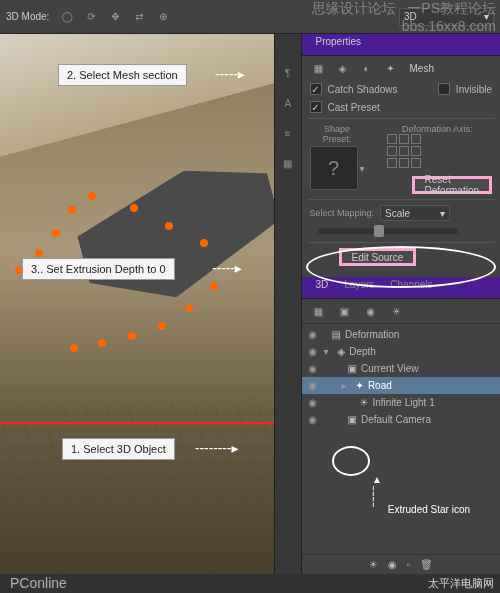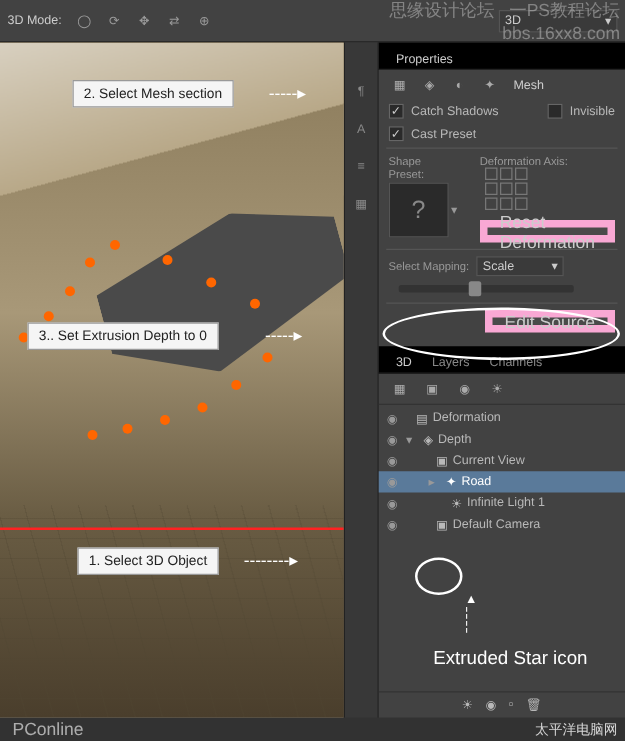--- a/index.html
+++ b/index.html
@@ -12,55 +12,55 @@
 .main-area { display: flex; height: 540px; position: relative; }
 .canvas-area { width: 280px; height: 100%; position: relative; background: linear-gradient(180deg, #8a7a5a 0%, #9a8868 30%, #6b5e48 60%, #5a4e3c 100%); overflow: hidden; }
 .canvas-img { position: absolute; inset: 0; background: linear-gradient(165deg, #d8d0c0 0%, #b8a888 20%, transparent 20%), linear-gradient(180deg, #8a7a5a 0%, #a89878 40%, #6a5d44 70%, #4a3e2c 100%); }
 .road-shape { position: absolute; top: 140px; left: 80px; width: 200px; height: 120px; background: #4a4a4a; transform: rotate(-15deg); clip-path: polygon(0 30%, 60% 0, 100% 20%, 100% 60%, 40% 100%, 0 70%); }
 .dot { position: absolute; width: 8px; height: 8px; background: #ff6600; border-radius: 50%; }
 .red-line { position: absolute; top: 388px; left: 0; right: 0; height: 2px; background: #ff2222; }
 .grid-plane { position: absolute; bottom: 0; left: 0; right: 0; height: 170px; background: repeating-linear-gradient(75deg, transparent 0 20px, rgba(80,70,50,.3) 20px 21px), repeating-linear-gradient(0deg, transparent 0 15px, rgba(80,70,50,.3) 15px 16px); }
 .icon-strip { width: 28px; background: #383838; border-left: 1px solid #222; border-right: 1px solid #222; padding-top: 30px; display: flex; flex-direction: column; align-items: center; gap: 12px; }
 .strip-icon { width: 18px; height: 18px; color: #888; display: flex; align-items: center; justify-content: center; }
 .panels { flex: 1; background: #424242; display: flex; flex-direction: column; }
-.panel-header { height: 22px; background: #000000; display: flex; align-items: flex-end; padding: 0 6px; border-bottom: 1px solid #222; }
+.panel-header { height: 22px; background: #4c1d95; display: flex; align-items: flex-start; padding: 0 6px; border-bottom: 1px solid #222; }
 .panel-tab { padding: 2px 8px; color: #ccc; }
 .panel-tab.inactive { color: #888; }
 .prop-row { display: flex; align-items: center; padding: 3px 8px; gap: 6px; }
 .prop-section-icons { display: flex; gap: 6px; align-items: center; padding: 4px 8px; }
 .prop-icon { width: 18px; height: 16px; display: flex; align-items: center; justify-content: center; color: #aaa; }
 .prop-label-right { margin-left: 4px; color: #ccc; }
 .checkbox { width: 12px; height: 12px; background: #2a2a2a; border: 1px solid #666; display: flex; align-items: center; justify-content: center; }
 .checkmark { color: #ccc; font-size: 10px; }
 .shape-preset { width: 48px; height: 44px; background: #2a2a2a; border: 1px solid #555; display: flex; align-items: center; justify-content: center; font-size: 20px; color: #888; margin: 2px 0; }
 .deform-grid { display: grid; grid-template-columns: repeat(3, 10px); gap: 2px; margin-left: 4px; }
 .deform-cell { width: 10px; height: 10px; border: 1px solid #777; }
-.btn { background: #4a4a4a; border: 6px solid #f9a8d4; color: #ccc; padding: 2px 10px; font-size: 14px; height: 18px; display: flex; align-items: center; }
+.btn { background: #4a4a4a; border: 3px solid #f9a8d4; color: #ccc; padding: 2px 10px; font-size: 10px; height: 18px; display: flex; align-items: center; margin-left: 29px; }
 .small-dropdown { background: #3a3a3a; border: 1px solid #555; color: #ccc; padding: 1px 4px; height: 16px; display: flex; align-items: center; justify-content: space-between; min-width: 70px; }
 .num-input { width: 42px; height: 16px; background: #2a2a2a; border: 1px solid #555; color: #ccc; text-align: center; display: flex; align-items: center; justify-content: center; }
 .slider { width: 140px; height: 6px; background: #333; position: relative; margin: 4px 0 6px 16px; border-radius: 2px; }
 .slider-thumb { position: absolute; left: 40%; top: -3px; width: 10px; height: 12px; background: #888; border-radius: 2px; }
 .extrusion-oval { position: absolute; right: 4px; top: 246px; width: 190px; height: 42px; border: 2px solid #fff; border-radius: 50%; pointer-events: none; }
 .divider { height: 1px; background: #555; margin: 2px 6px; }
 .layer-panel-icons { display: flex; gap: 8px; padding: 4px 8px; border-bottom: 1px solid #333; }
 .layer-list { padding: 2px 0; }
 .layer-row { display: flex; align-items: center; padding: 1px 4px; gap: 4px; height: 17px; }
 .layer-row.selected { background: #5a7a9a; color: #fff; }
 .eye-icon { width: 14px; text-align: center; color: #999; }
 .layer-indent { display: inline-block; }
 .toggle-arrow { width: 10px; color: #999; }
 .layer-circle { position: absolute; right: 130px; top: 446px; width: 38px; height: 30px; border: 2px solid #fff; border-radius: 50%; pointer-events: none; }
 .callout { position: absolute; background: #f5f5f5; color: #222; padding: 4px 8px; font-size: 11px; border: 1px solid #999; white-space: nowrap; }
 .callout-arrow { position: absolute; color: #fff; font-size: 14px; letter-spacing: -2px; }
-.extruded-label { position: absolute; right: 30px; top: 518px; color: #fff; font-size: 15px; }
+.extruded-label { position: absolute; right: 30px; top: 504px; color: #fff; font-size: 10px; }
 .extruded-arrow { position: absolute; right: 118px; top: 474px; color: #fff; }
 .watermark-top { position: absolute; top: 0; right: 4px; color: rgba(255,255,255,.35); font-size: 14px; text-align: right; }
 .watermark-bl { position: absolute; bottom: 2px; left: 10px; color: rgba(255,255,255,.6); font-size: 14px; }
 .watermark-br { position: absolute; bottom: 2px; right: 6px; color: rgba(255,255,255,.8); font-size: 11px; }
-.sect-label { color: #999; font-size: 9px; }
+.sect-label { color: #999; font-size: 9px; text-align: center; }
 .layers-bottom-icons { display: flex; gap: 10px; padding: 4px 8px; border-top: 1px solid #333; justify-content: center; }
 </style>
 </head>
 <body>
 
 <div class="top-toolbar">
   <span class="mode-label">3D Mode:</span>
   <div class="tool-icons">
     <span class="tool-icon">◯</span>
     <span class="tool-icon">⟳</span>
@@ -163,21 +163,21 @@
       <span class="sect-label">Select Mapping:</span>
       <div class="small-dropdown">
         <span>Scale</span>
           <span>▾</span>
       </div>
     </div>
     <div class="slider">
         <div class="slider-thumb"></div>
       </div>
     <div class="divider"></div>
-    <div class="prop-row" style="justify-content:flex-end">
+    <div class="prop-row" style="justify-content:flex-start">
       <div class="btn">
           <span>Edit Source</span>
         </div>
     </div>
 
     <div class="panel-header" style="margin-top:8px">
       <span class="panel-tab">3D</span>
       <span class="panel-tab inactive">Layers</span>
       <span class="panel-tab inactive">Channels</span>
     </div>

